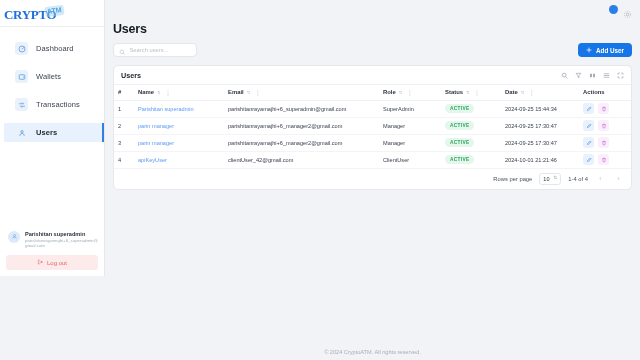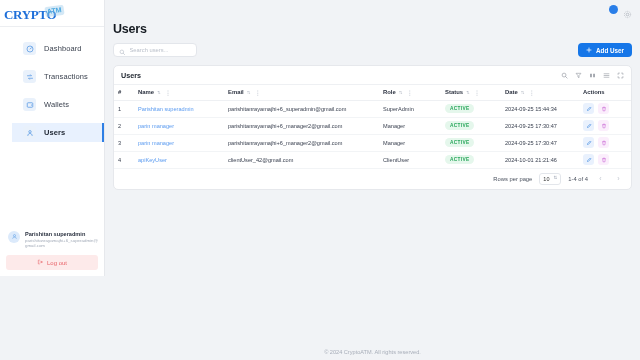--- a/index.html
+++ b/index.html
@@ -26,21 +26,21 @@
   }
   .logo-badge {
     position: absolute; right: 2px; top: 2px;
     font-size: 7px; font-weight: 700; color: #4aa8e0;
     background: rgba(160,205,235,.45);
     padding: 1px 2px; border-radius: 2px; line-height: 8px;
     transform: rotate(-8deg);
   }
   .side-divider { height: 1px; background: #eceef1; margin: 0 0 8px 0; }
 
-  .nav { padding: 4px 0 0 12px; flex: 1; }
+  .nav { padding: 4px 0 0 4px; flex: 1; }
   .nav-item {
     display: flex; align-items: center; gap: 8px;
     height: 19px; margin: 0 0 9px 0; padding-left: 11px;
     cursor: pointer; position: relative;
   }
   .nav-item.active { background: #e8f1fe; }
   .nav-item.active::after {
     content: ""; position: absolute; right: 0; top: 0;
     width: 2px; height: 19px; background: #2f7fe4;
   }
@@ -163,33 +163,33 @@
           <svg width="8" height="8" viewBox="0 0 16 16">
               <circle cx="8" cy="8" r="6" fill="none" stroke="#4a90e2" stroke-width="1.4"></circle>
               <path d="M8 8 L11 5.5" stroke="#4a90e2" stroke-width="1.4" stroke-linecap="round"></path>
             </svg>
         </span>
         <span class="nav-label">Dashboard</span>
       </div>
       <div class="nav-item">
         <span class="nav-ico">
           <svg width="8" height="8" viewBox="0 0 16 16">
-              <path d="M3 5.5h8l-2-2M13 10.5H5l2 2" fill="none" stroke="#4a90e2" stroke-width="1.4" stroke-linecap="round" stroke-linejoin="round"></path>
-            </svg>
-        </span>
-        <span class="nav-label">Transactions</span>
+              <rect x="2.5" y="3.5" width="11" height="9" rx="1.6" fill="none" stroke="#4a90e2" stroke-width="1.4"></rect>
+              <circle cx="10.8" cy="8" r="1" fill="#4a90e2"></circle>
+            </svg>
+        </span>
+        <span class="nav-label">Wallets</span>
       </div>
       <div class="nav-item">
         <span class="nav-ico">
           <svg width="8" height="8" viewBox="0 0 16 16">
-              <rect x="2.5" y="3.5" width="11" height="9" rx="1.6" fill="none" stroke="#4a90e2" stroke-width="1.4"></rect>
-              <circle cx="10.8" cy="8" r="1" fill="#4a90e2"></circle>
-            </svg>
-        </span>
-        <span class="nav-label">Wallets</span>
+              <path d="M3 5.5h8l-2-2M13 10.5H5l2 2" fill="none" stroke="#4a90e2" stroke-width="1.4" stroke-linecap="round" stroke-linejoin="round"></path>
+            </svg>
+        </span>
+        <span class="nav-label">Transactions</span>
       </div>
       <div class="nav-item active">
         <span class="nav-ico">
           <svg width="8" height="8" viewBox="0 0 16 16">
               <circle cx="8" cy="5.5" r="2.4" fill="none" stroke="#4a90e2" stroke-width="1.4"></circle>
               <path d="M3.6 13c0-2.4 2-4 4.4-4s4.4 1.6 4.4 4" fill="none" stroke="#4a90e2" stroke-width="1.4" stroke-linecap="round"></path>
             </svg>
         </span>
         <span class="nav-label">Users</span>
       </div>

